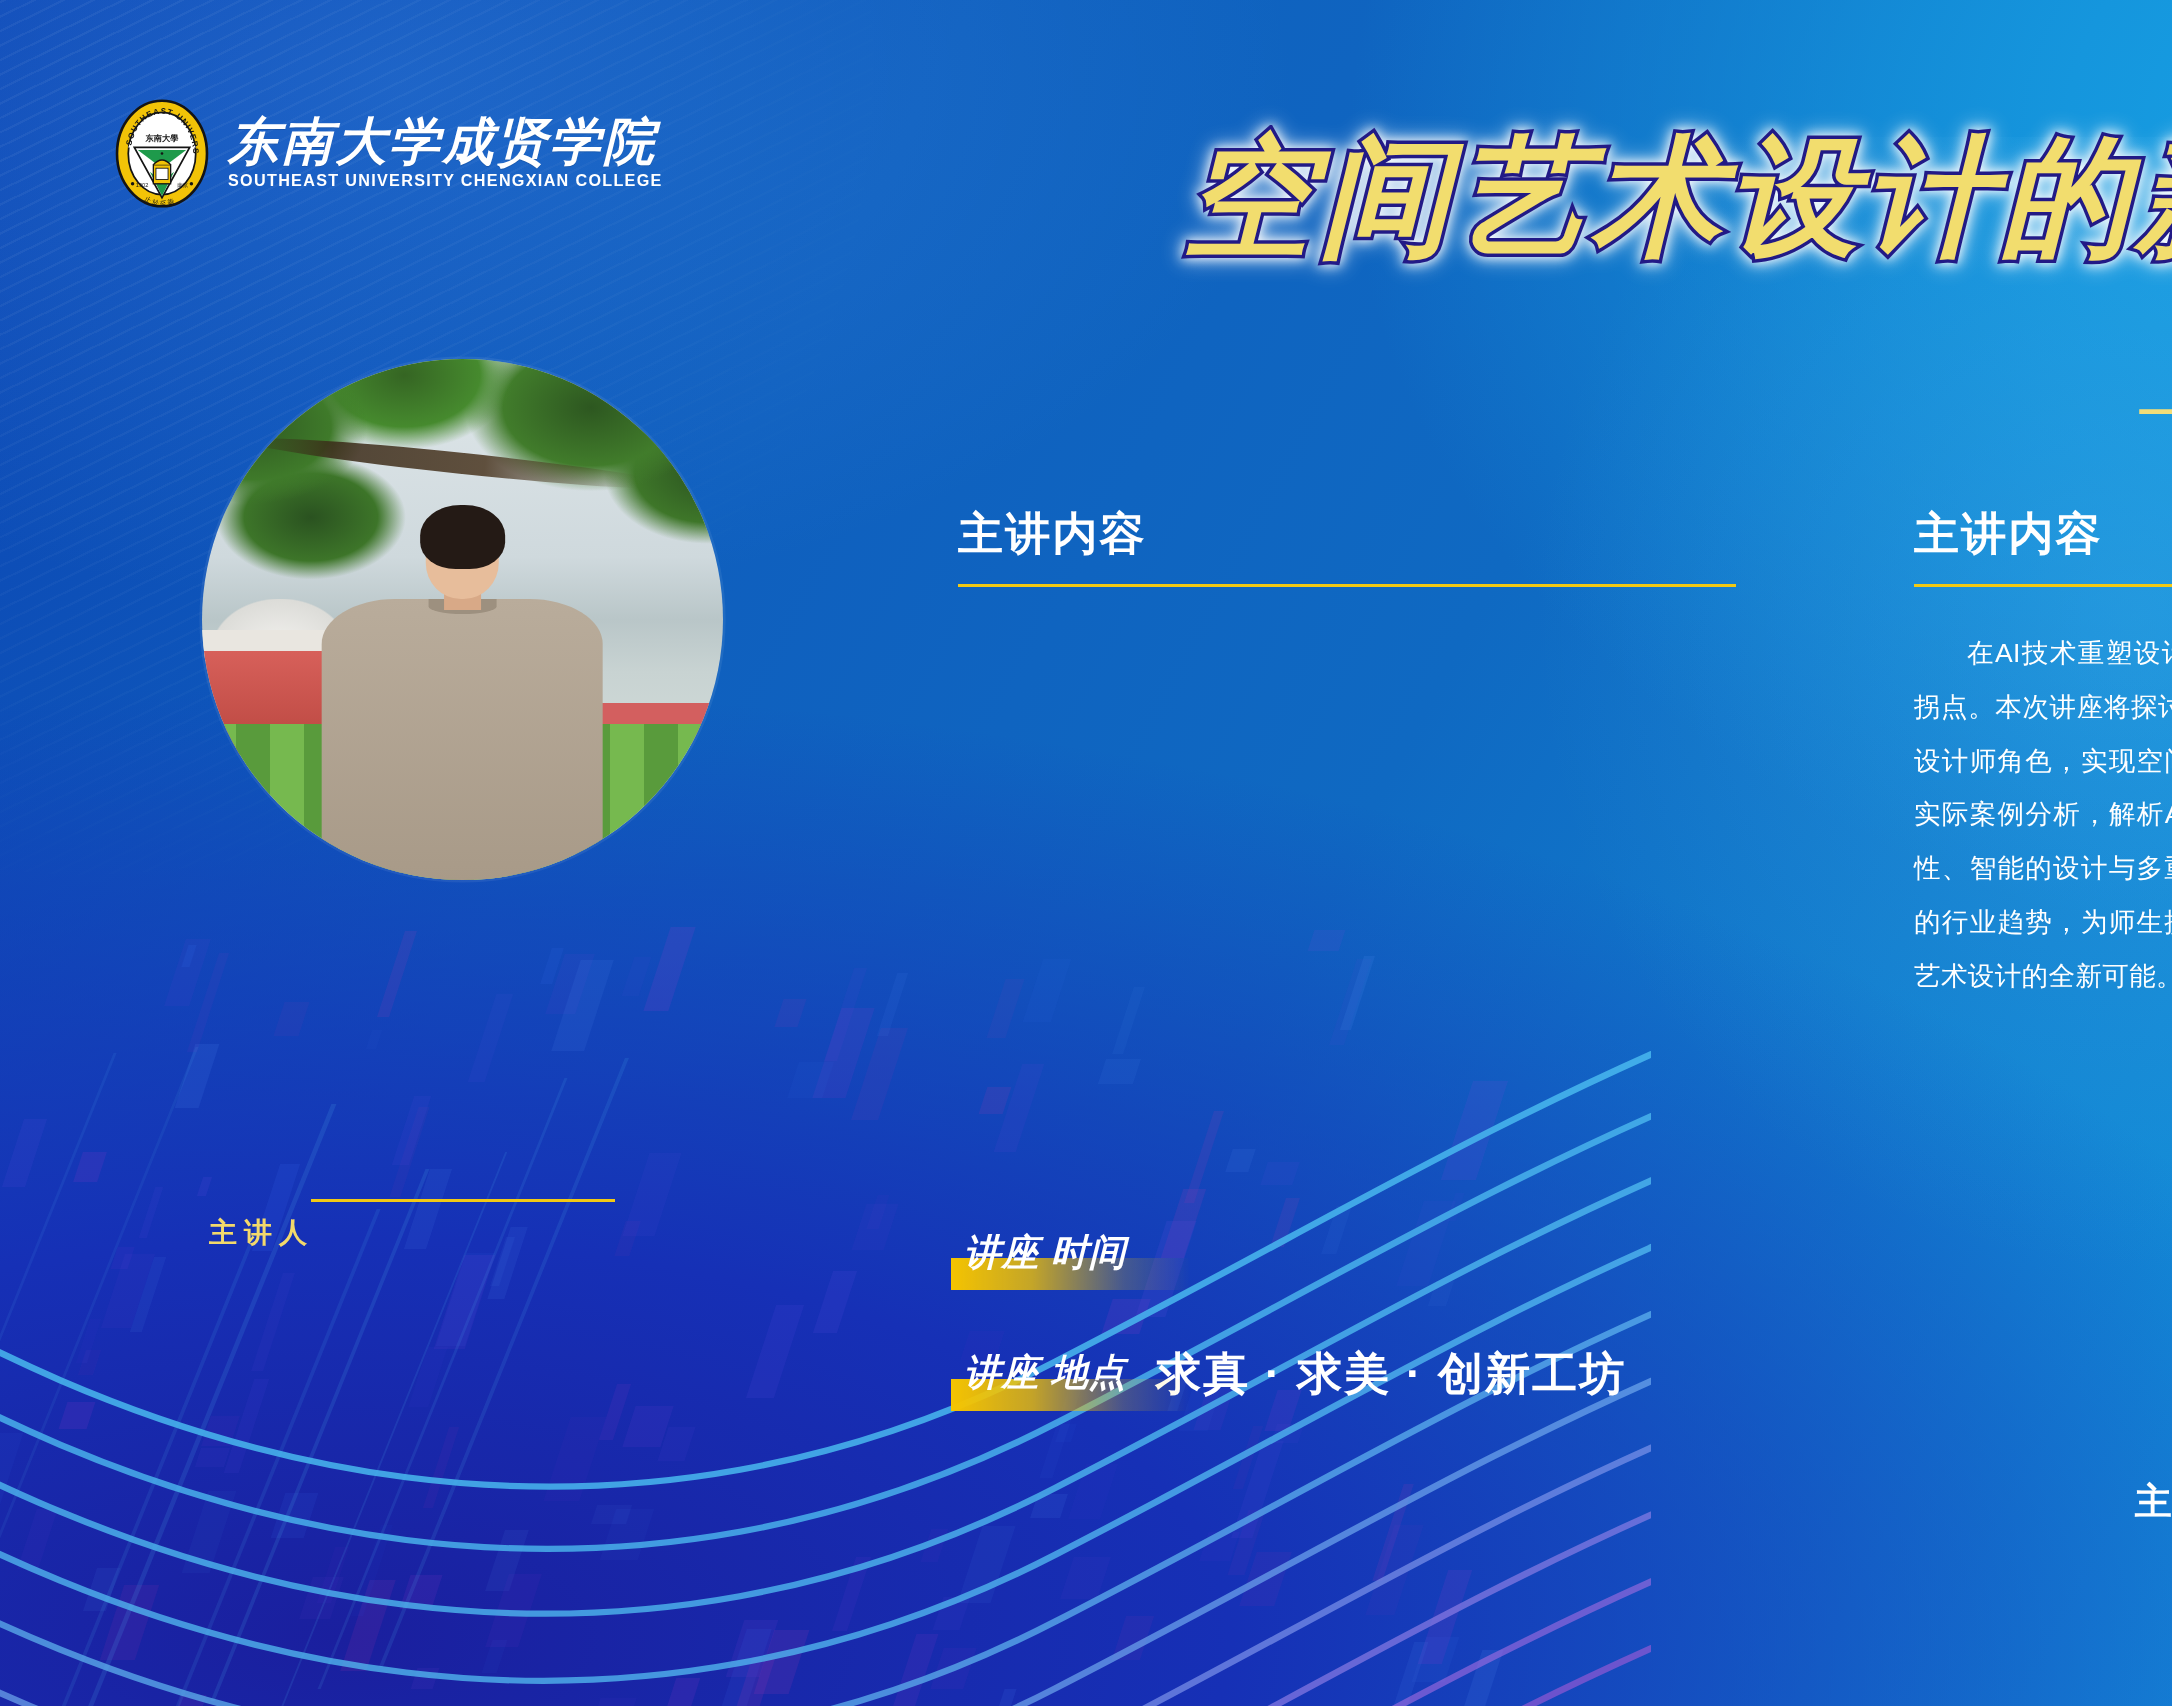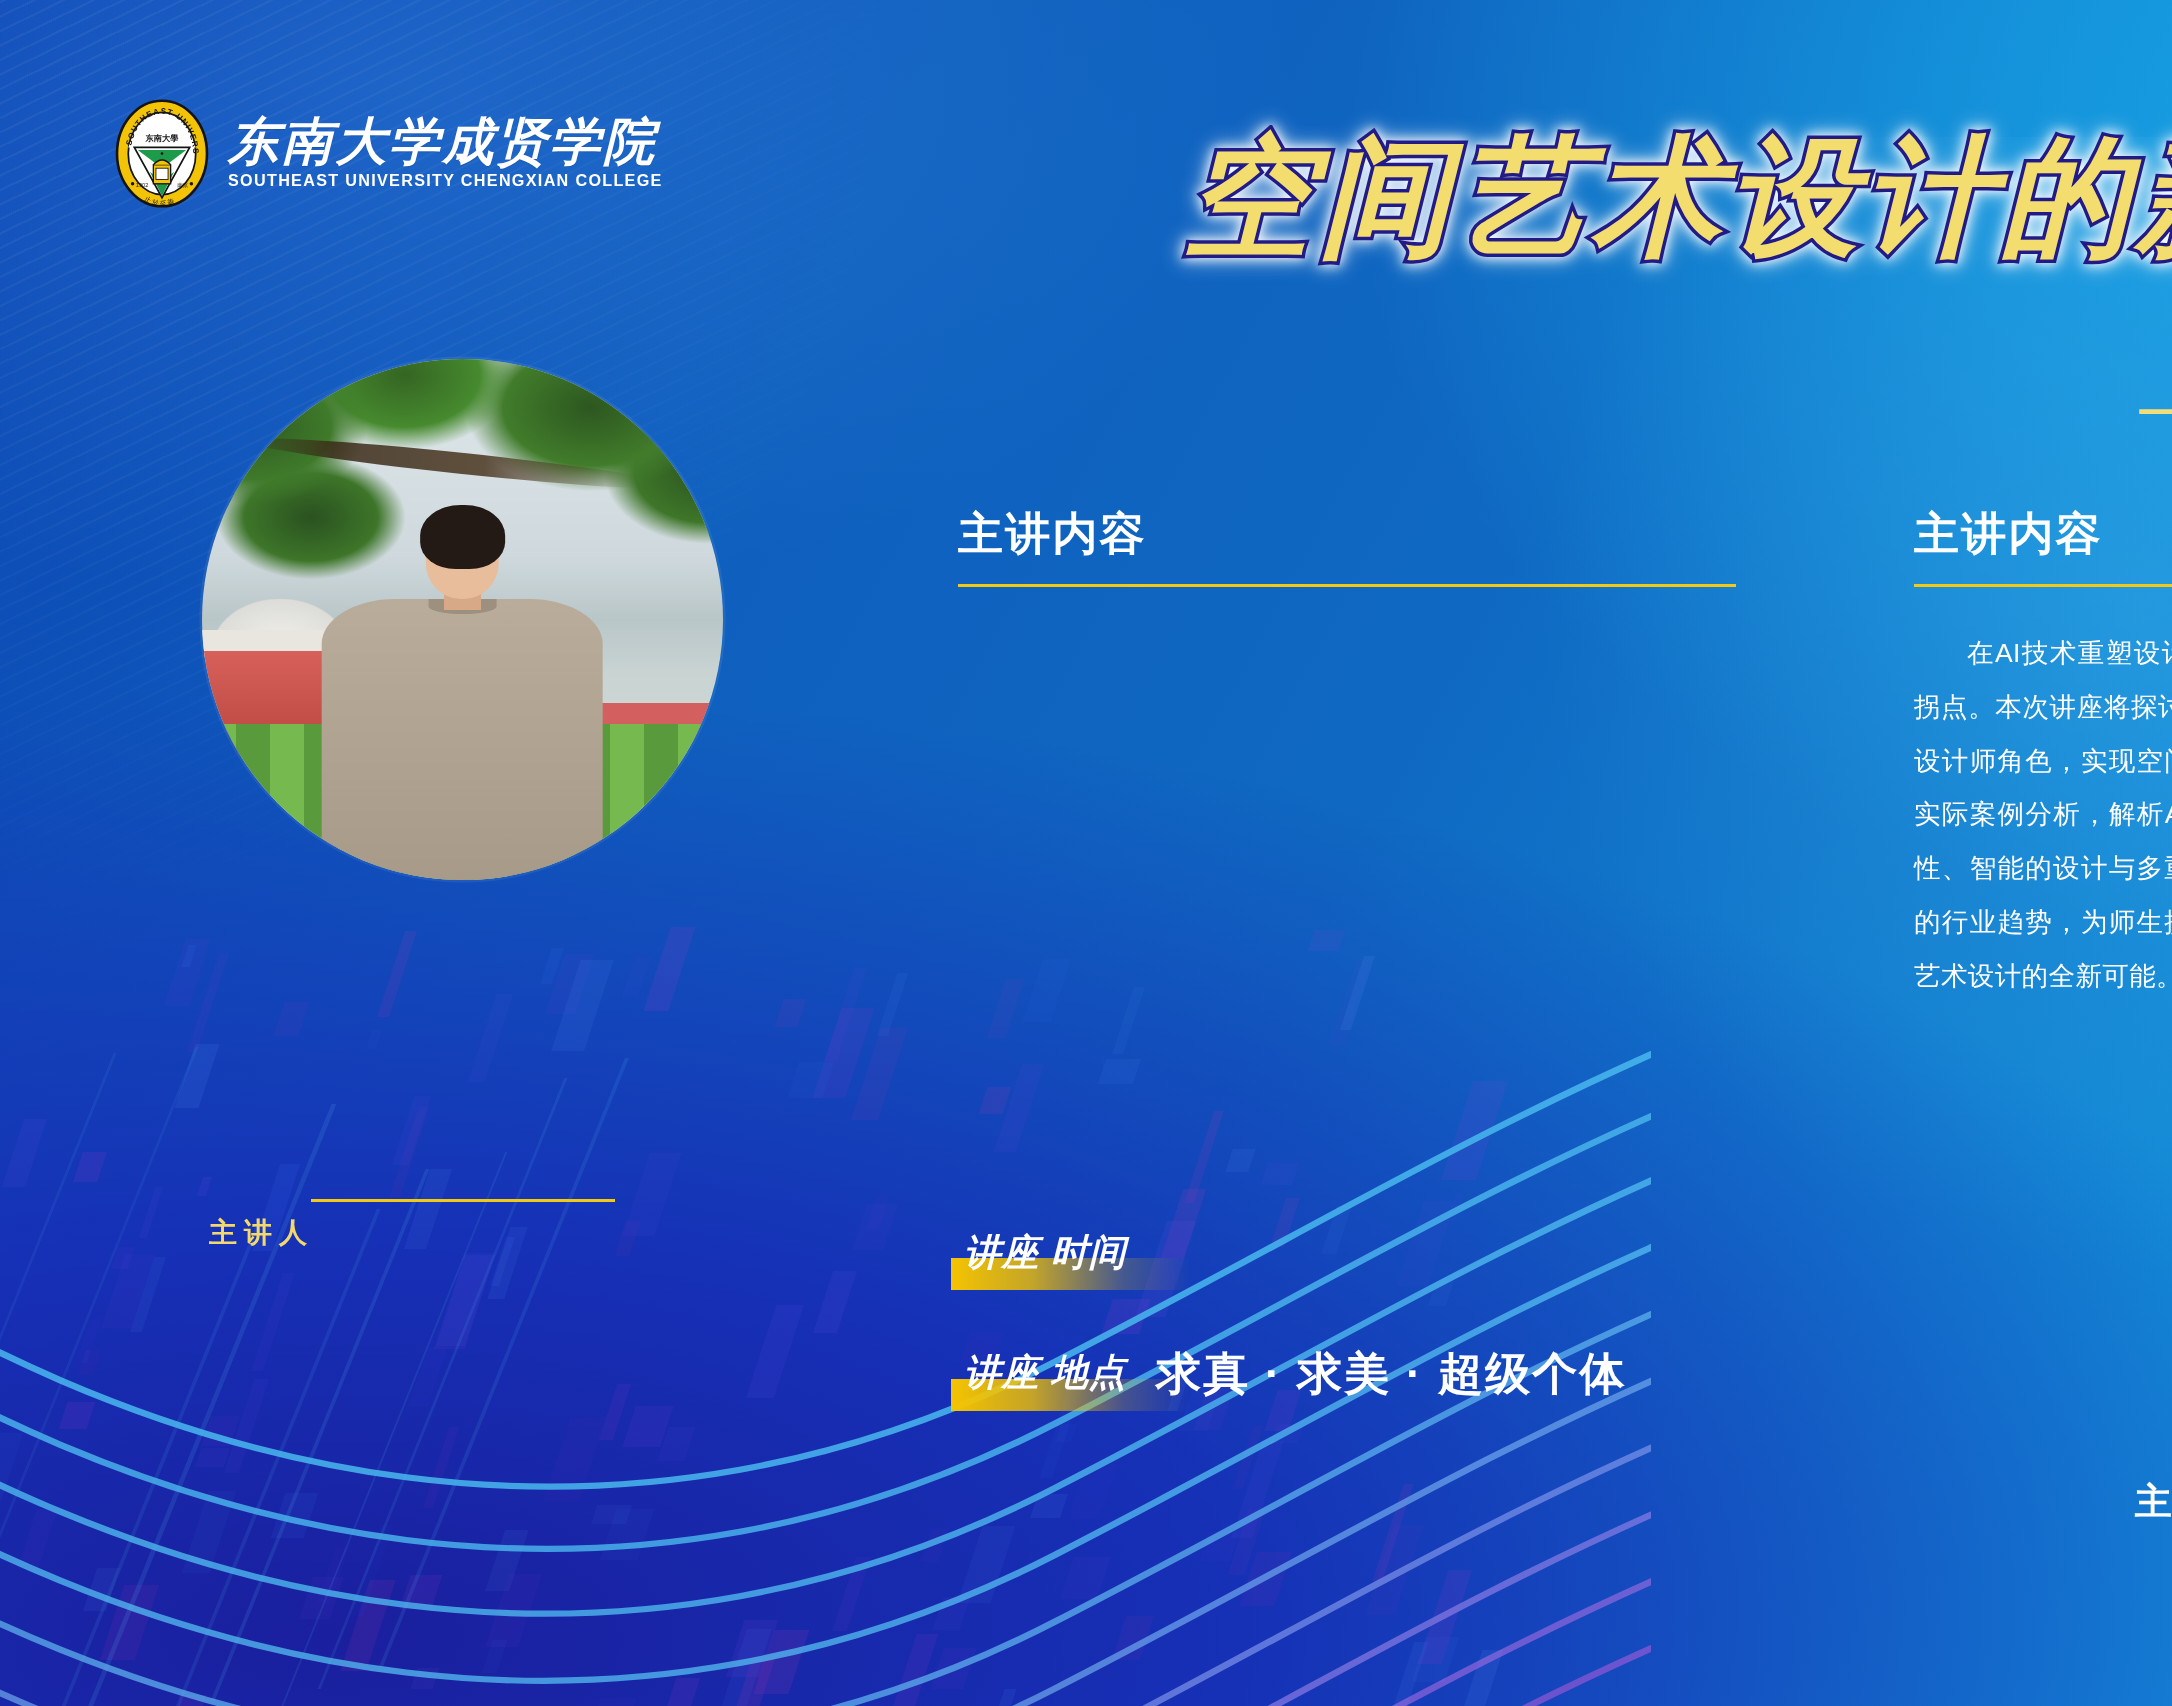--- a/index.html
+++ b/index.html
@@ -467,19 +467,19 @@
     <div class="col-rule"></div>
     <div class="col-body">在AI技术重塑设计行业的浪潮下，空间艺术设计正迎来关键拐点。本次讲座将探讨人工智能如何影响并塑造“超级个体”时代的设计师角色，实现空间艺术设计中效率与创意的双重跃升。通过实际案例分析，解析AI技术如何助力超级个体实现更加高效、个性、智能的设计与多重职业赋能。同时，讲座将展望技术变革下的行业趋势，为师生提供前瞻思考，共同探索人工智能时代空间艺术设计的全新可能。</div>
   </div>
 
   <div class="info-row info-time">
     <span class="tag">讲座 时间</span>
   </div>
 
   <div class="info-row info-place">
     <span class="tag">讲座 地点</span>
-    <span class="info-value">求真 · 求美 · 超级个体</span>
+    <span class="info-value">求真 · 求美 · 创新工坊</span>
   </div>
 
   <div class="organizer">主办单位：建筑与艺术设计学院</div>
 
 </div>
 
 
 </body></html>

